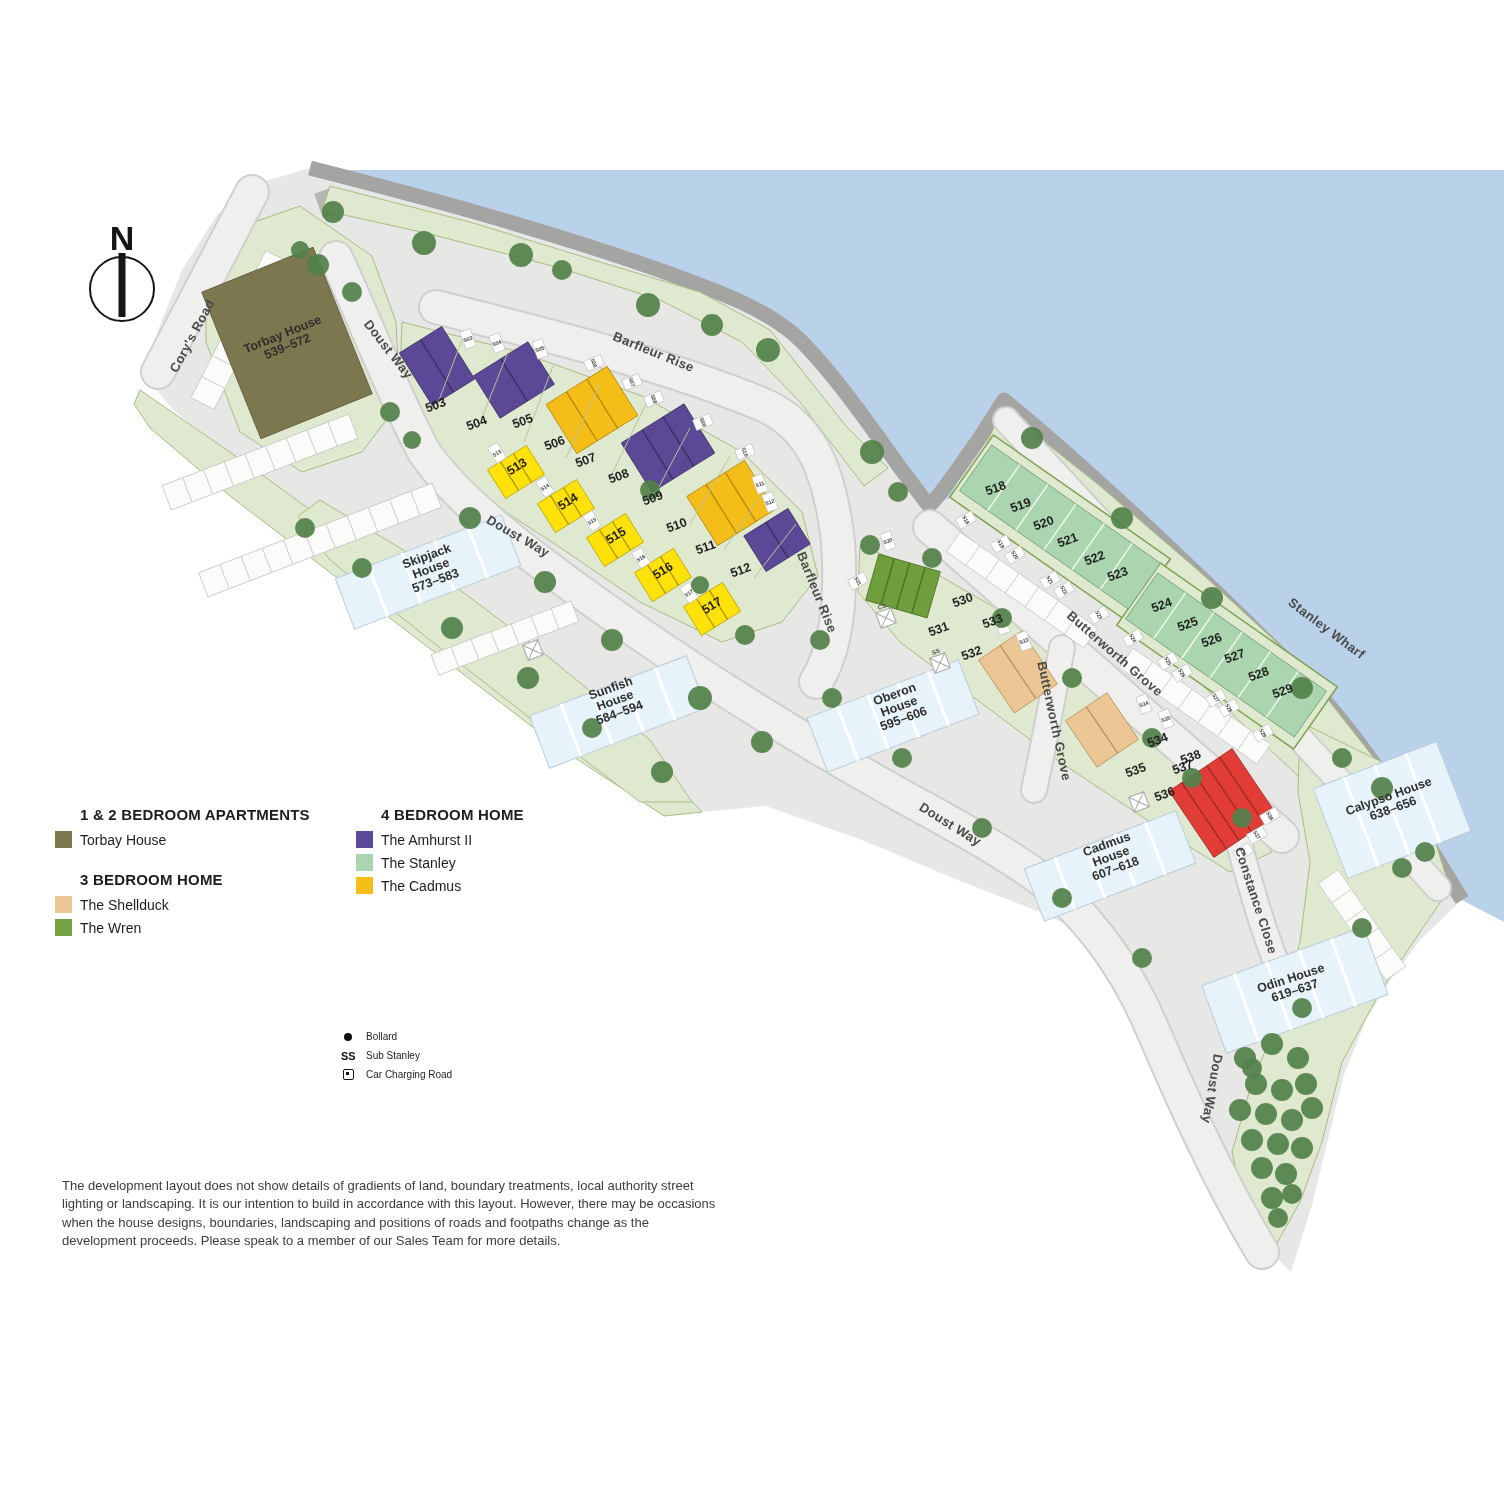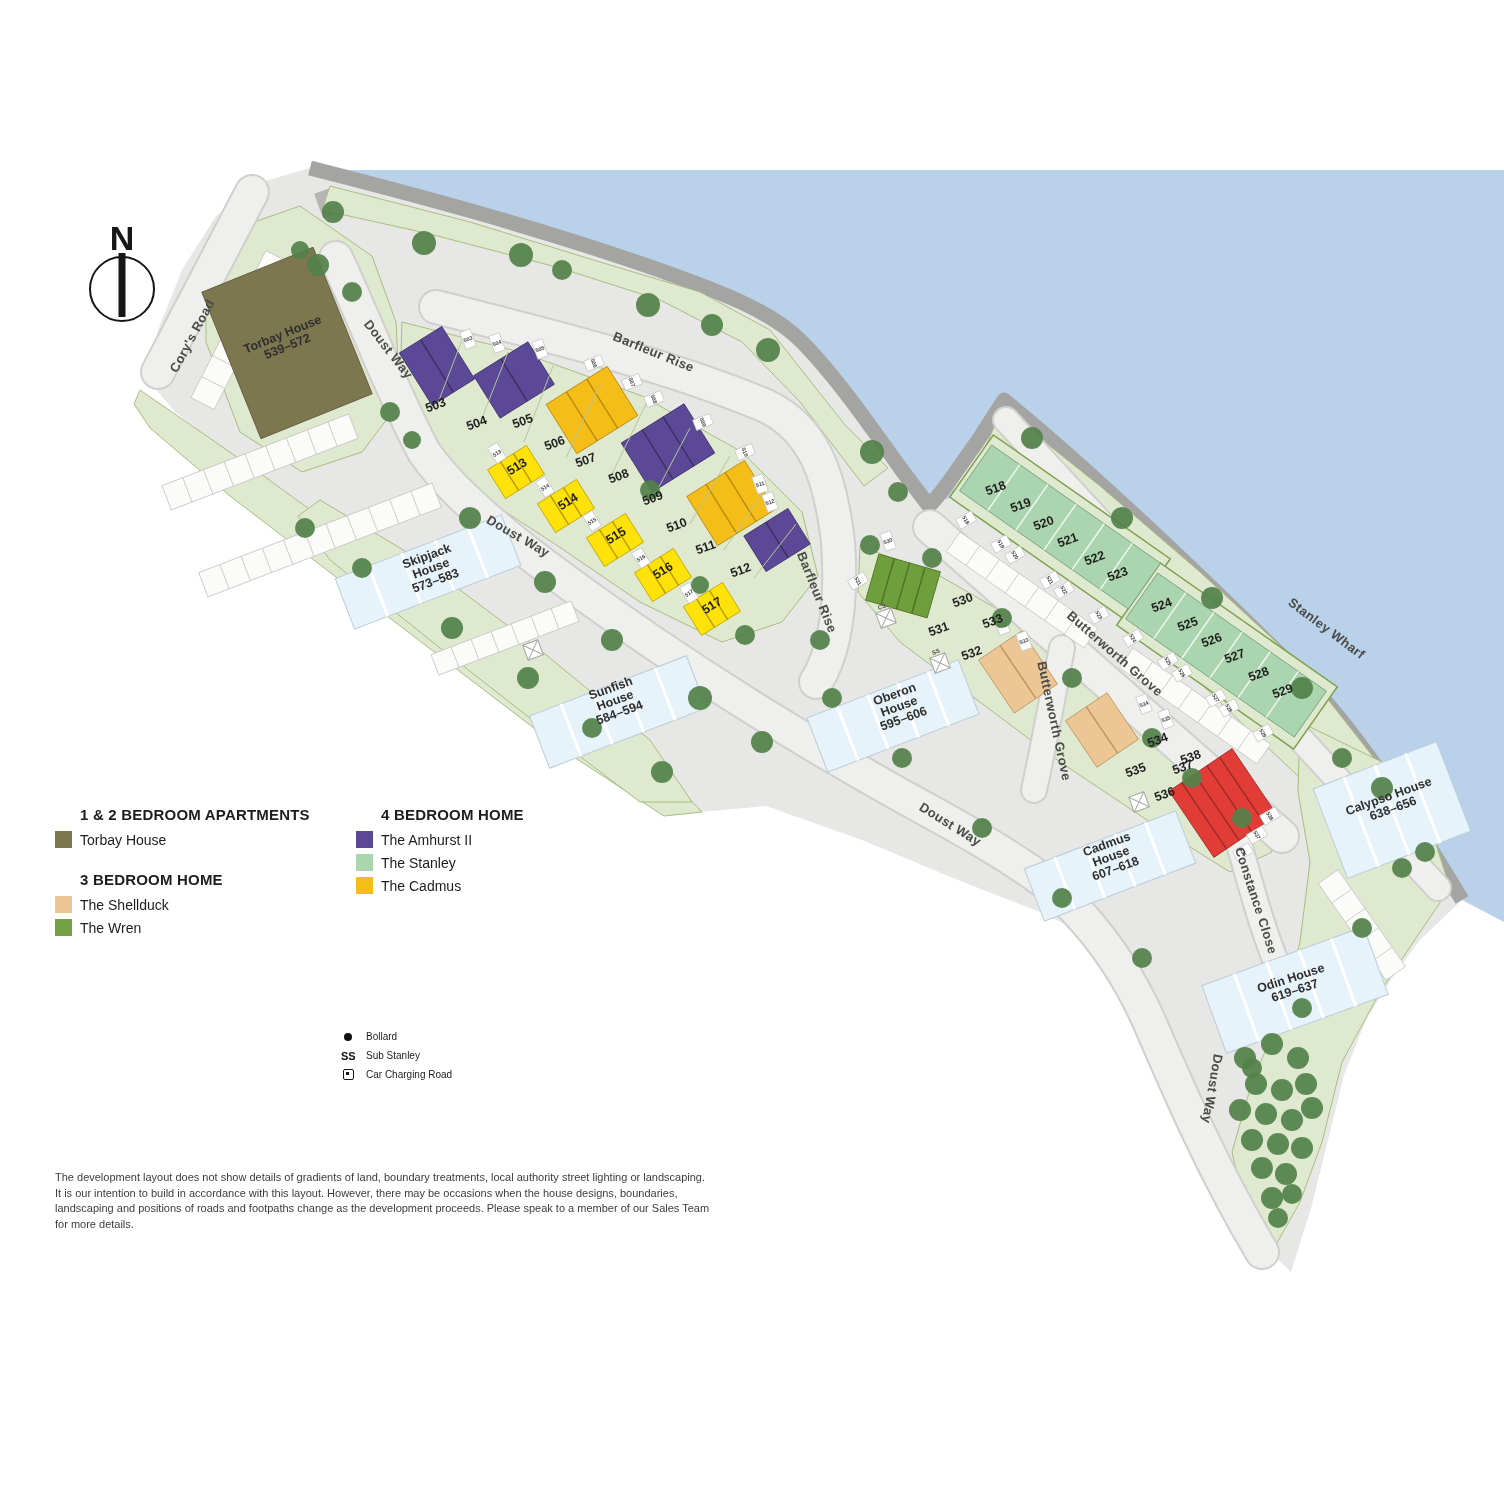--- a/index.html
+++ b/index.html
@@ -43,21 +43,21 @@
   .lg-item{display:flex;align-items:center;margin-bottom:6px;height:17px;}
   .lg-swatch{width:17px;height:17px;margin-right:8px;flex:none;}
   .lg-label{font-size:14px;color:#1d1d1b;}
   #legend-symbols{position:absolute;left:341px;top:1030px;}
   .sym-row{display:flex;align-items:center;margin-bottom:6px;height:13px;}
   .sym-icon{width:17px;margin-right:8px;display:flex;align-items:center;font-weight:bold;font-size:11px;color:#111;flex:none;}
   .dot{width:8px;height:8px;border-radius:50%;background:#111;margin-left:3px;}
   .chg{width:9px;height:9px;border:1.6px solid #151515;border-radius:2px;margin-left:2px;position:relative;}
   .chg::after{content:"";position:absolute;left:2.2px;top:2.2px;width:3px;height:3px;background:#151515;}
   .sym-label{font-size:10px;color:#1d1d1b;}
-  .disclaimer{position:absolute;left:55px;top:1170px;width:655px;font-size:11px;line-height:1.42;color:#3c3c3a;margin:0;}
+  .disclaimer{position:absolute;left:55px;top:1170px;width:655px;font-size:13px;line-height:1.42;color:#3c3c3a;margin:7px;}
 </style>
 </head>
 <body>
 
 <div class="canvas">
   <svg id="plan" width="1504" height="1504" viewBox="0 0 1504 1504">
 
     <polygon class="water" points="330,170 1504,170 1504,922 1462,900 1398,800 1302,676 1184,560 1064,448 1004,400 977,442 950,498 929,506 901,469 864,416 801,341 746,301 662,271 561,236 446,203"></polygon>
 
     <polygon class="landbase" points="310,168 446,203 561,236 662,271 746,301 801,341 864,416 901,469 929,506 950,498 977,442 1004,400 1064,448 1184,560 1302,676 1398,800 1462,900 1420,940 1392,978 1366,1020 1344,1075 1328,1140 1312,1205 1291,1272 1258,1240 1222,1170 1192,1095 1166,1030 1136,975 1098,940 1040,912 958,880 862,840 766,806 700,812 648,768 560,700 462,628 360,556 258,478 175,412 148,380 158,330 182,270 216,216 258,183"></polygon>

